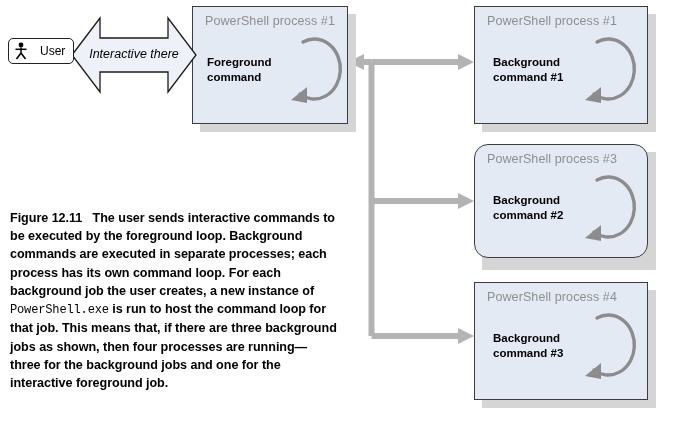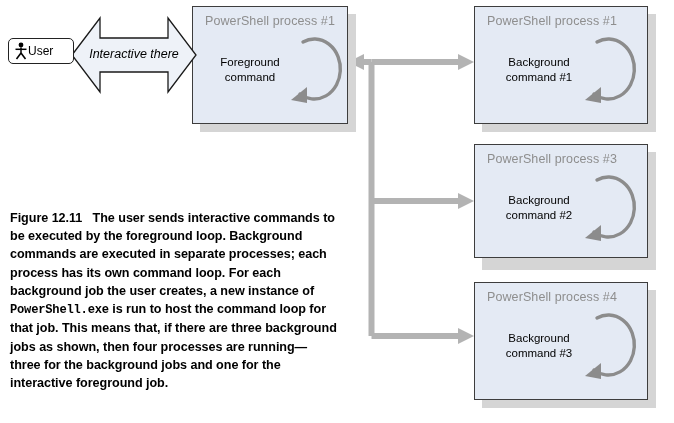--- a/index.html
+++ b/index.html
@@ -40,41 +40,40 @@
     top: 7px;
     font-size: 12.5px;
     color: #8e8e8e;
     font-weight: 400;
     white-space: nowrap;
     letter-spacing: 0.1px;
   }
   .proc-cmd {
     position: absolute;
     font-size: 11.5px;
-    font-weight: 400;
-    color: #000000;
-    text-align: center;
+    font-weight: 700;
+    color: #000000;
     line-height: 1.28;
     white-space: pre-line;
   }
   .loop-arrow {
     position: absolute;
     pointer-events: none;
   }
 
   
   .user-box {
     position: absolute;
     background: #ffffff;
     border: 1.3px solid #222222;
     border-radius: 5px;
     box-sizing: border-box;
     display: flex;
     align-items: center;
-    gap: 0;
+    gap: 12px;
     padding-left: 5px;
   }
   .user-label {
     font-size: 12px;
     font-weight: 400;
     color: #000000;
     white-space: nowrap;
   }
 
   
@@ -99,21 +98,21 @@
     top: 209px;
     width: 327px;
     font-size: 12.6px;
     font-weight: 700;
     color: #000000;
     line-height: 1.445;
     letter-spacing: -0.05px;
   }
   #caption .mono {
     font-family: "Liberation Mono", "DejaVu Sans Mono", monospace;
-    font-weight: 700;
+    font-weight: 400;
     font-size: 12.1px;
     letter-spacing: -0.2px;
   }
 </style>
 </head>
 <body>
 
 <div id="figure-root">
 
   <svg class="connector" style="left:0px; top:0px; width:674px; height:423px;" viewBox="0 0 674 423" xmlns="http://www.w3.org/2000/svg">
@@ -151,21 +150,21 @@
     <div class="proc-title">PowerShell process #1</div>
     <div class="proc-cmd" style="left:18px; top:48px; width:92px;">Background
 command #1</div>
     <svg class="loop-arrow" style="left:106px; top:24px; width:62px; height:80px;" viewBox="0 0 62 80" xmlns="http://www.w3.org/2000/svg">
       <path d="M 16 11 A 26 30 0 1 1 13 63" fill="none" stroke="#8c8c8c" stroke-width="3.4" stroke-linecap="round"></path>
       <polygon points="4,69 20,56 20,72" fill="#8c8c8c"></polygon>
     </svg>
   </div>
 
   <div class="proc-shadow" style="left:482px; top:152px; width:174px; height:118px;"></div>
-  <div class="proc-box" style="left:474px; top:144px; width:174px; height:114px;">
+  <div class="proc-box" style="left:474px; top:144px; width:174px; height:114px;border-radius:14px;">
     <div class="proc-title">PowerShell process #3</div>
     <div class="proc-cmd" style="left:18px; top:48px; width:92px;">Background
 command #2</div>
     <svg class="loop-arrow" style="left:106px; top:24px; width:62px; height:80px;" viewBox="0 0 62 80" xmlns="http://www.w3.org/2000/svg">
       <path d="M 16 11 A 26 30 0 1 1 13 63" fill="none" stroke="#8c8c8c" stroke-width="3.4" stroke-linecap="round"></path>
       <polygon points="4,69 20,56 20,72" fill="#8c8c8c"></polygon>
     </svg>
   </div>
 
   <div class="proc-shadow" style="left:482px; top:290px; width:174px; height:118px;"></div>

